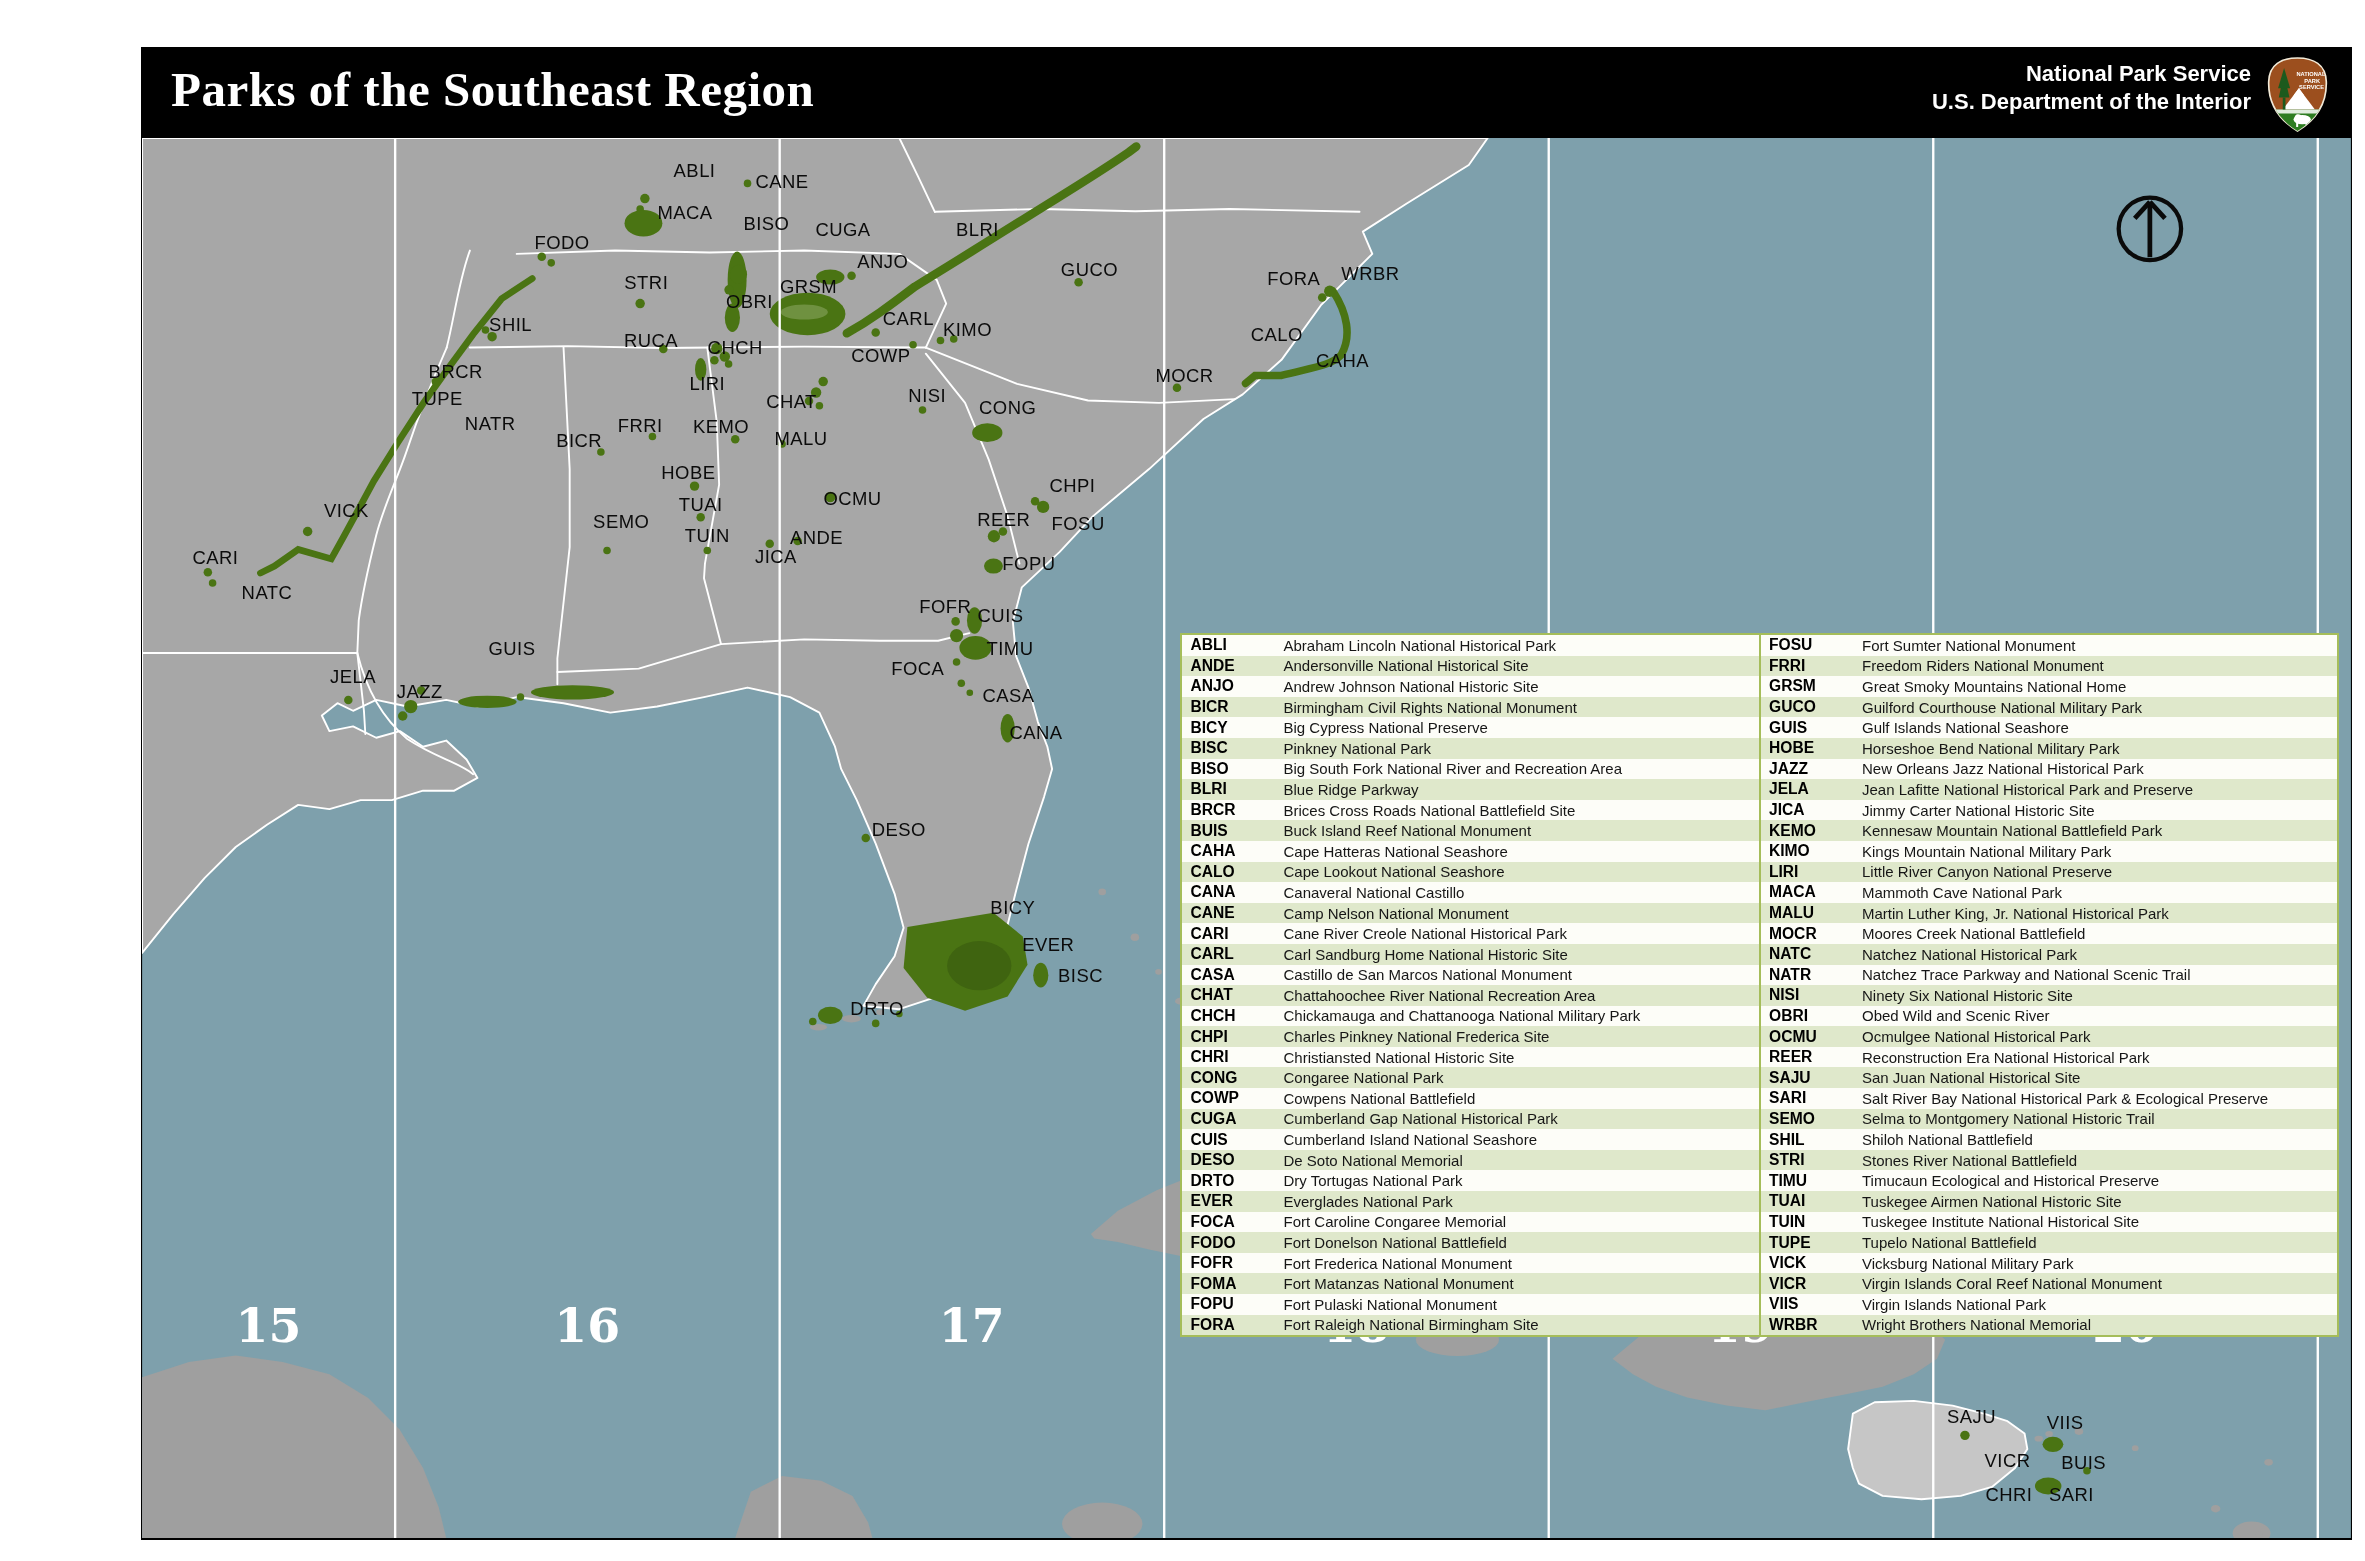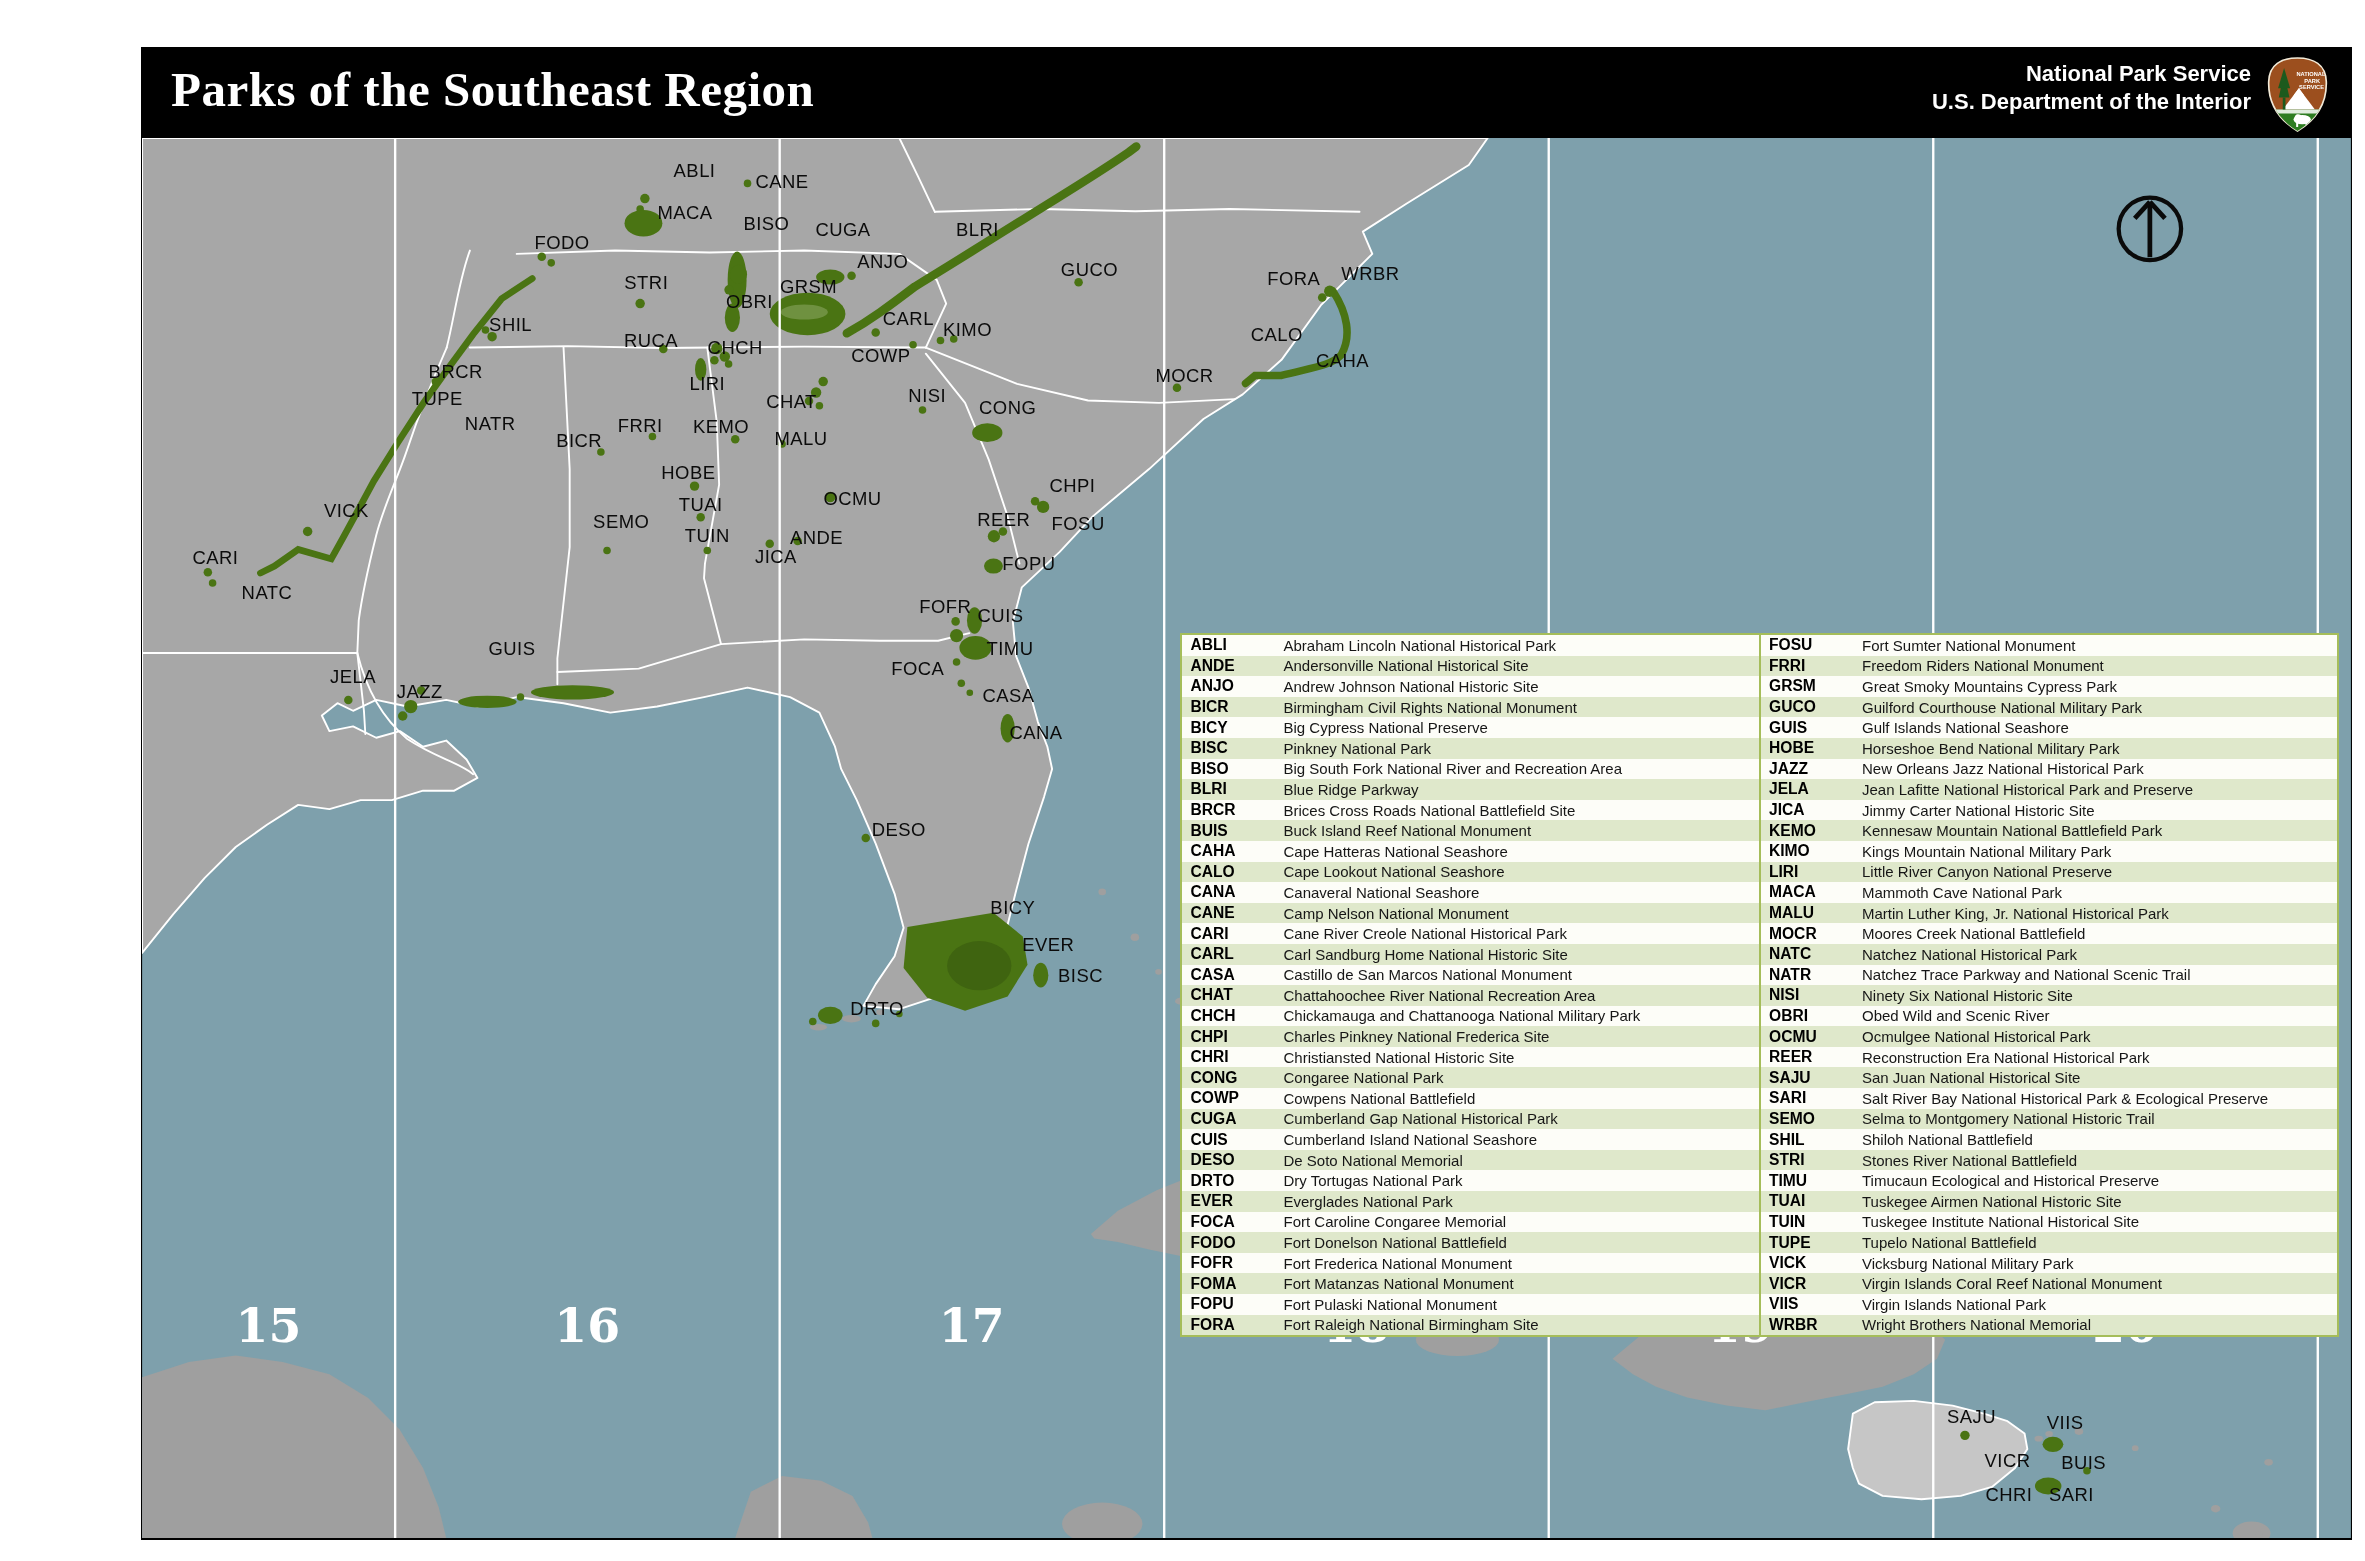--- a/index.html
+++ b/index.html
@@ -370,21 +370,21 @@
             <div class="legend-row">
               <span class="lg-code">CAHA</span>
               <span class="lg-name">Cape Hatteras National Seashore</span>
             </div>
             <div class="legend-row alt">
               <span class="lg-code">CALO</span>
               <span class="lg-name">Cape Lookout National Seashore</span>
             </div>
             <div class="legend-row">
               <span class="lg-code">CANA</span>
-              <span class="lg-name">Canaveral National Seashore</span>
+              <span class="lg-name">Canaveral National Castillo</span>
             </div>
             <div class="legend-row alt">
               <span class="lg-code">CANE</span>
               <span class="lg-name">Camp Nelson National Monument</span>
             </div>
             <div class="legend-row">
               <span class="lg-code">CARI</span>
               <span class="lg-name">Cane River Creole National Historical Park</span>
             </div>
             <div class="legend-row alt">
@@ -468,21 +468,21 @@
             <div class="legend-row">
               <span class="lg-code">FOSU</span>
               <span class="lg-name">Fort Sumter National Monument</span>
             </div>
             <div class="legend-row alt">
               <span class="lg-code">FRRI</span>
               <span class="lg-name">Freedom Riders National Monument</span>
             </div>
             <div class="legend-row">
               <span class="lg-code">GRSM</span>
-              <span class="lg-name">Great Smoky Mountains Cypress Park</span>
+              <span class="lg-name">Great Smoky Mountains National Home</span>
             </div>
             <div class="legend-row alt">
               <span class="lg-code">GUCO</span>
               <span class="lg-name">Guilford Courthouse National Military Park</span>
             </div>
             <div class="legend-row">
               <span class="lg-code">GUIS</span>
               <span class="lg-name">Gulf Islands National Seashore</span>
             </div>
             <div class="legend-row alt">

